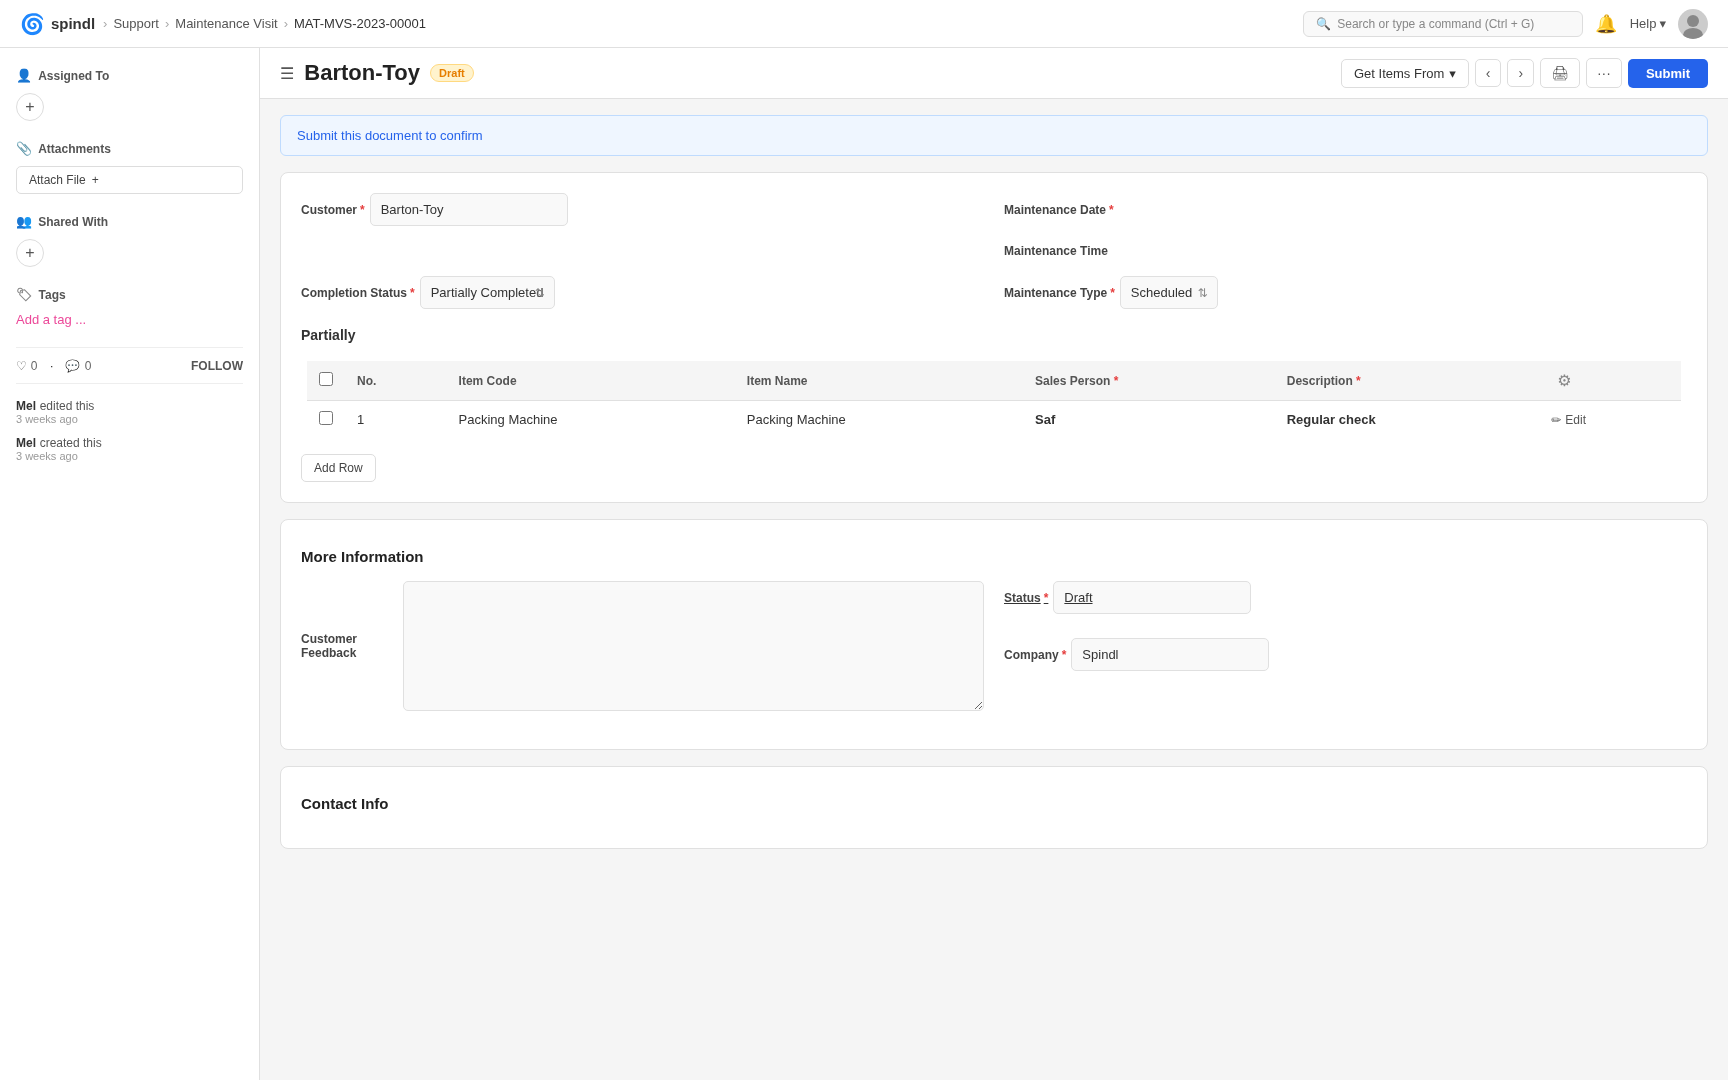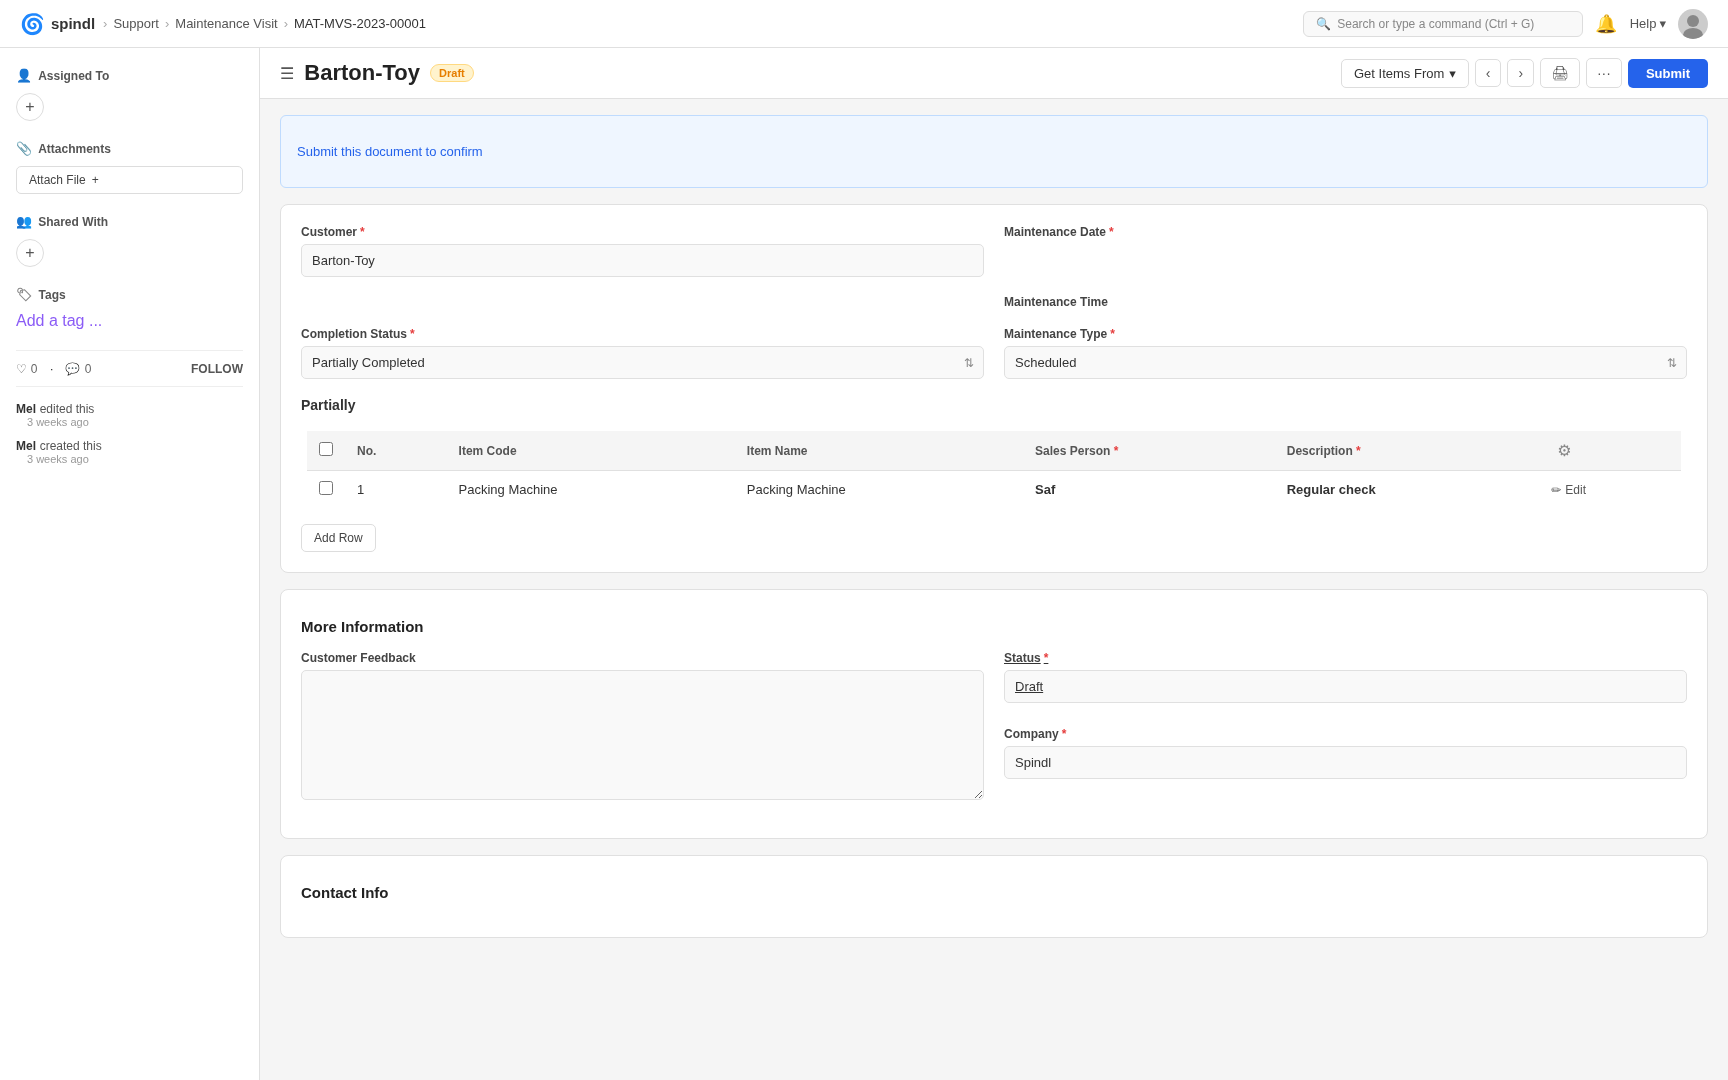--- a/index.html
+++ b/index.html
@@ -93,55 +93,55 @@
       border: 1px solid #ddd; background: #fff;
       display: flex; align-items: center; justify-content: center;
       cursor: pointer; font-size: 16px; color: #555;
     }
     .attach-file-btn {
       display: flex; align-items: center; gap: 6px;
       border: 1px solid #ddd; border-radius: 5px;
       background: #fff; padding: 6px 12px; cursor: pointer;
       font-size: 12px; color: #444; width: 100%;
     }
-    .tag-placeholder { font-size: 16px; color: #8b5cf6; }
+    .tag-placeholder { font-size: 13px; color: #ec4899; }
 
     
     .reactions-row {
       display: flex; align-items: center; gap: 12px;
       padding: 10px 0; border-top: 1px solid #eee;
       border-bottom: 1px solid #eee; margin-bottom: 14px;
     }
     .reaction-item { display: flex; align-items: center; gap: 4px; font-size: 12px; color: #666; }
     .follow-btn { background: none; border: none; cursor: pointer; font-size: 12px; color: #555; font-weight: 600; margin-left: auto; }
 
     
     .activity-item { margin-bottom: 10px; }
     .activity-user { font-size: 12px; font-weight: 600; color: #333; }
     .activity-action { font-size: 12px; color: #555; }
-    .activity-time { font-size: 11px; color: #999; margin-left: 11px; }
+    .activity-time { font-size: 11px; color: #999; }
 
     
     .main-content { flex: 1; overflow-y: auto; }
     .content-body { padding: 0 20px 20px; }
 
     
     .submit-banner {
       background: #eff6ff; border: 1px solid #bfdbfe; border-radius: 6px;
-      padding: 28px 16px; margin: 16px 0;
+      padding: 12px 16px; margin: 16px 0;
       color: #2563eb; font-size: 13px;
     }
 
     
     .form-card {
       background: #fff; border: 1px solid #e0e0e0; border-radius: 8px;
       padding: 20px; margin-bottom: 16px;
     }
     .form-row { display: grid; grid-template-columns: 1fr 1fr; gap: 20px; margin-bottom: 18px; }
-    .form-group { display: flex; flex-direction: column; gap: 5px; }
+    .form-group { display: flex; gap: 5px; align-items: center; }
     .form-label {
       font-size: 12px; font-weight: 600; color: #444;
       display: flex; align-items: center; gap: 3px;
     }
     .required { color: #e53e3e; }
     .form-input {
       border: 1px solid #e0e0e0; border-radius: 5px;
       padding: 8px 10px; font-size: 13px; color: #333;
       background: #f9f9f9; outline: none;
     }

